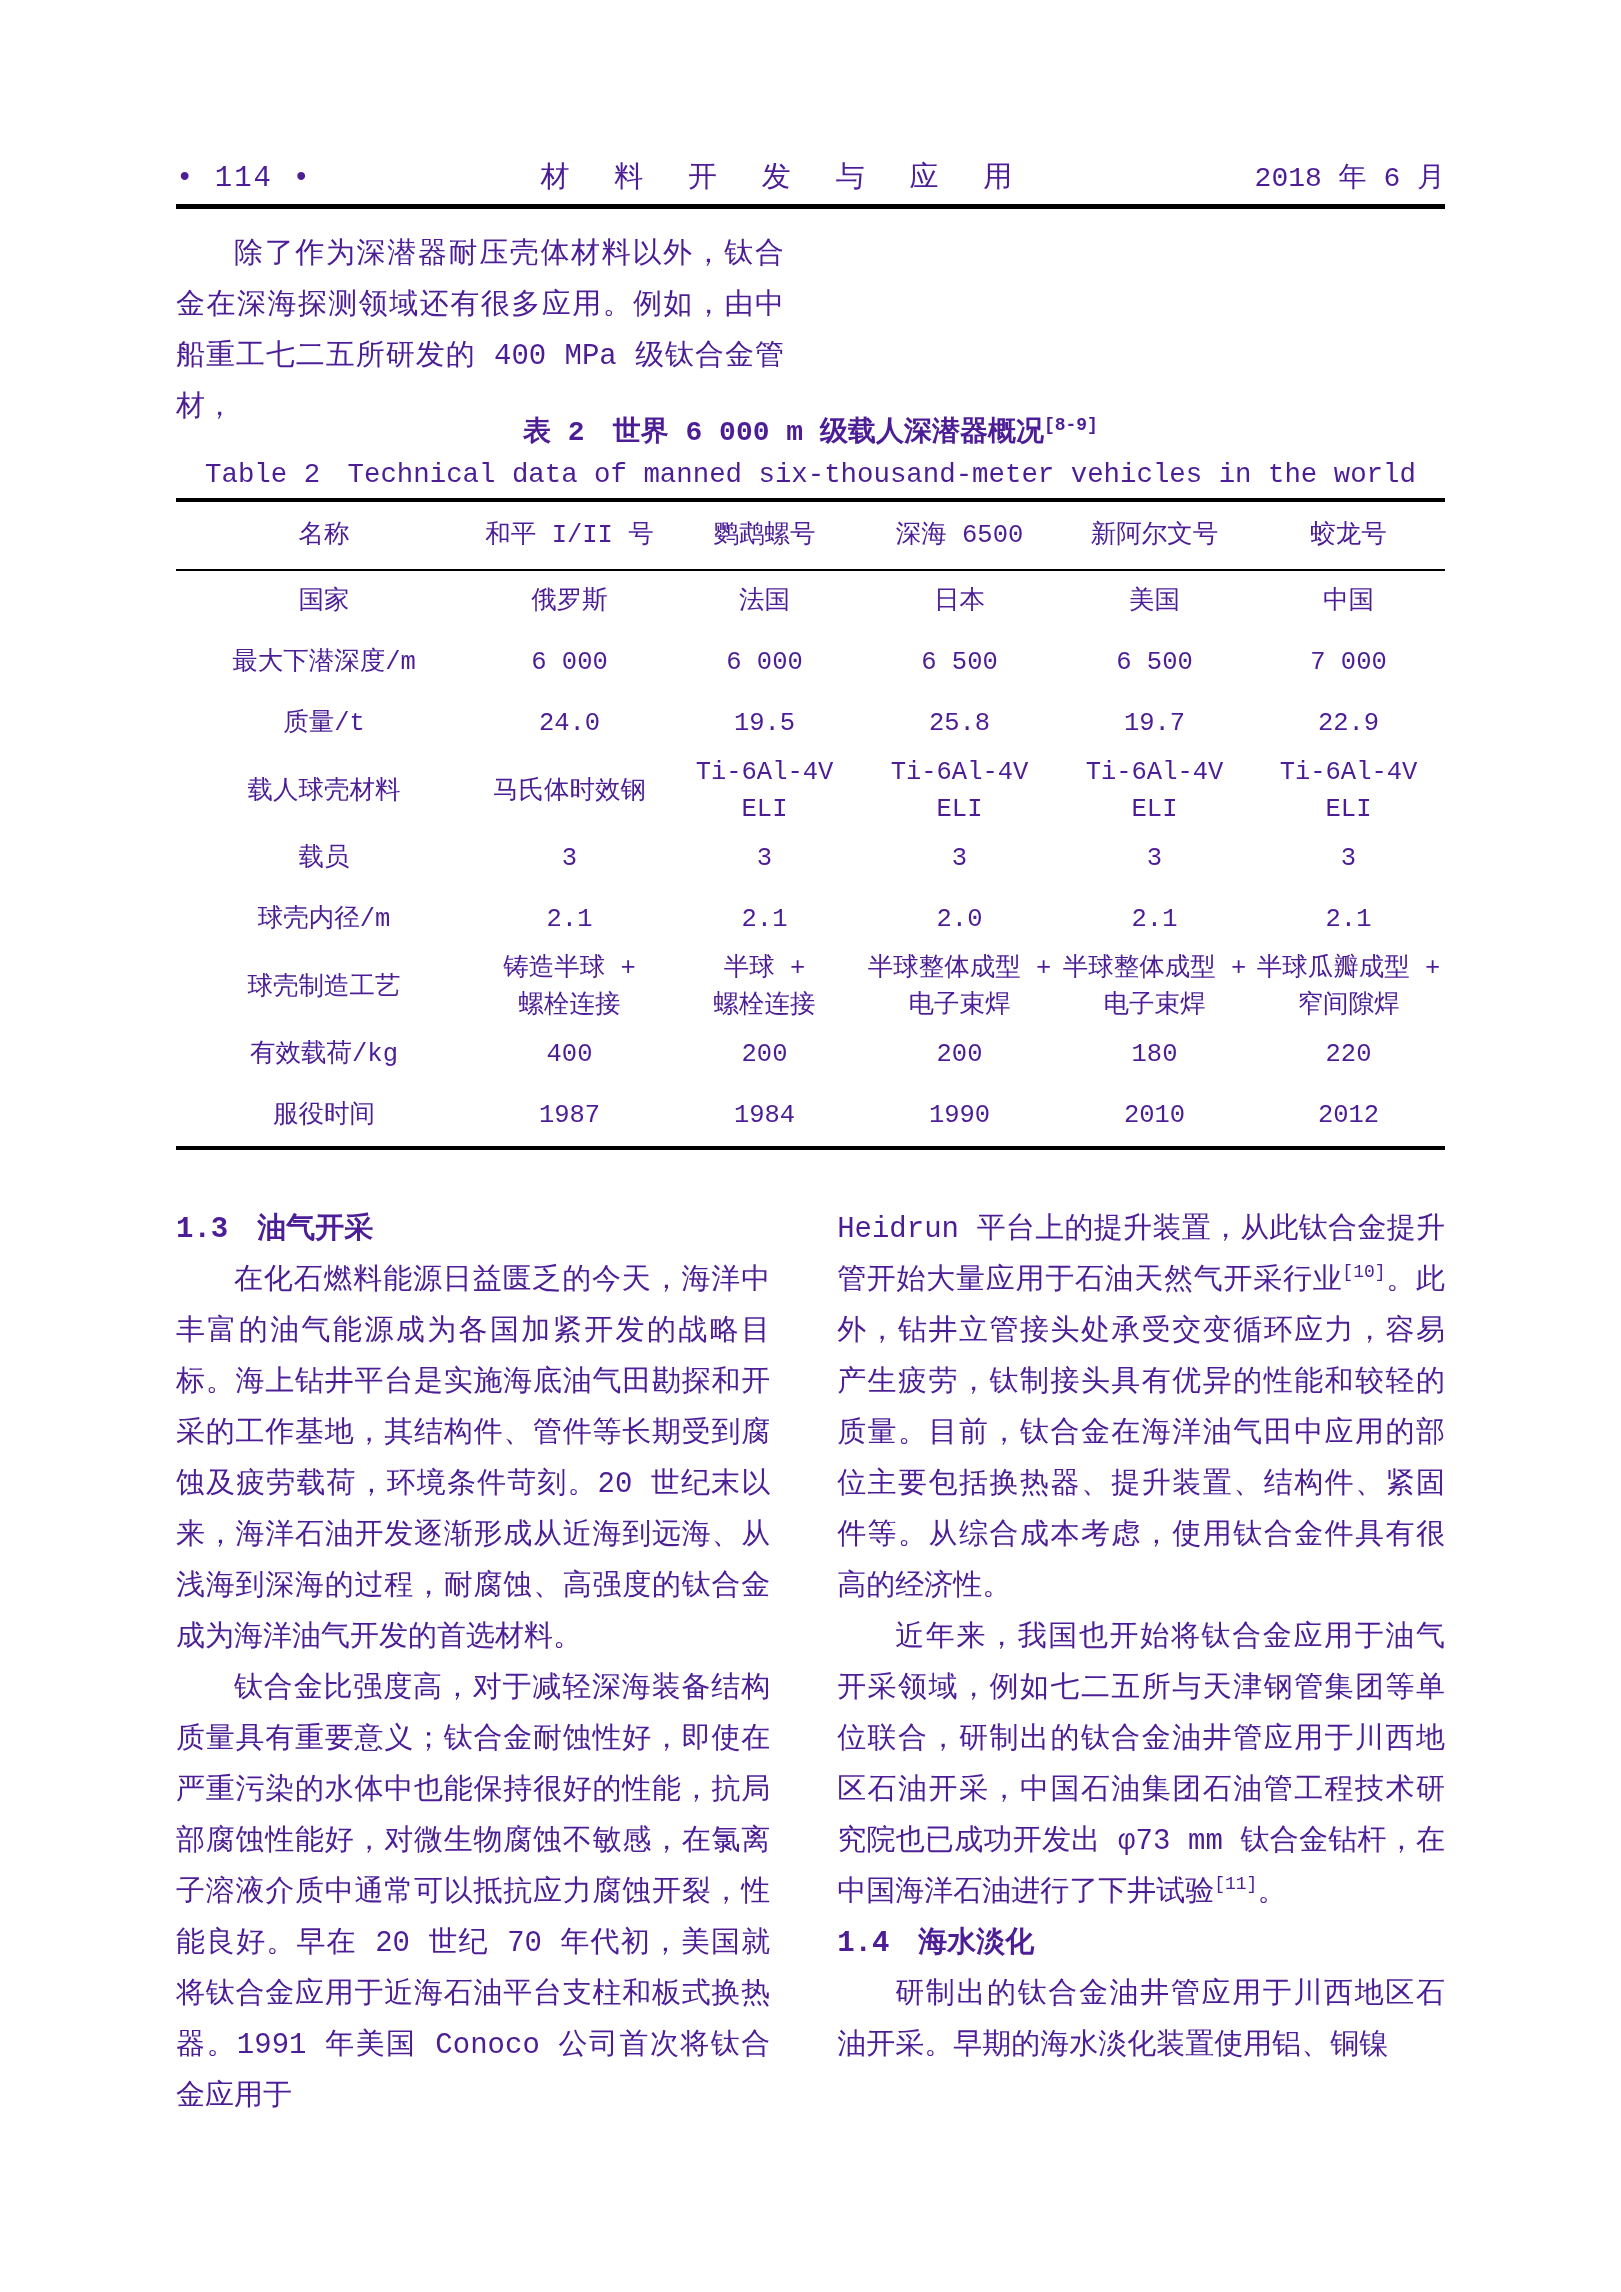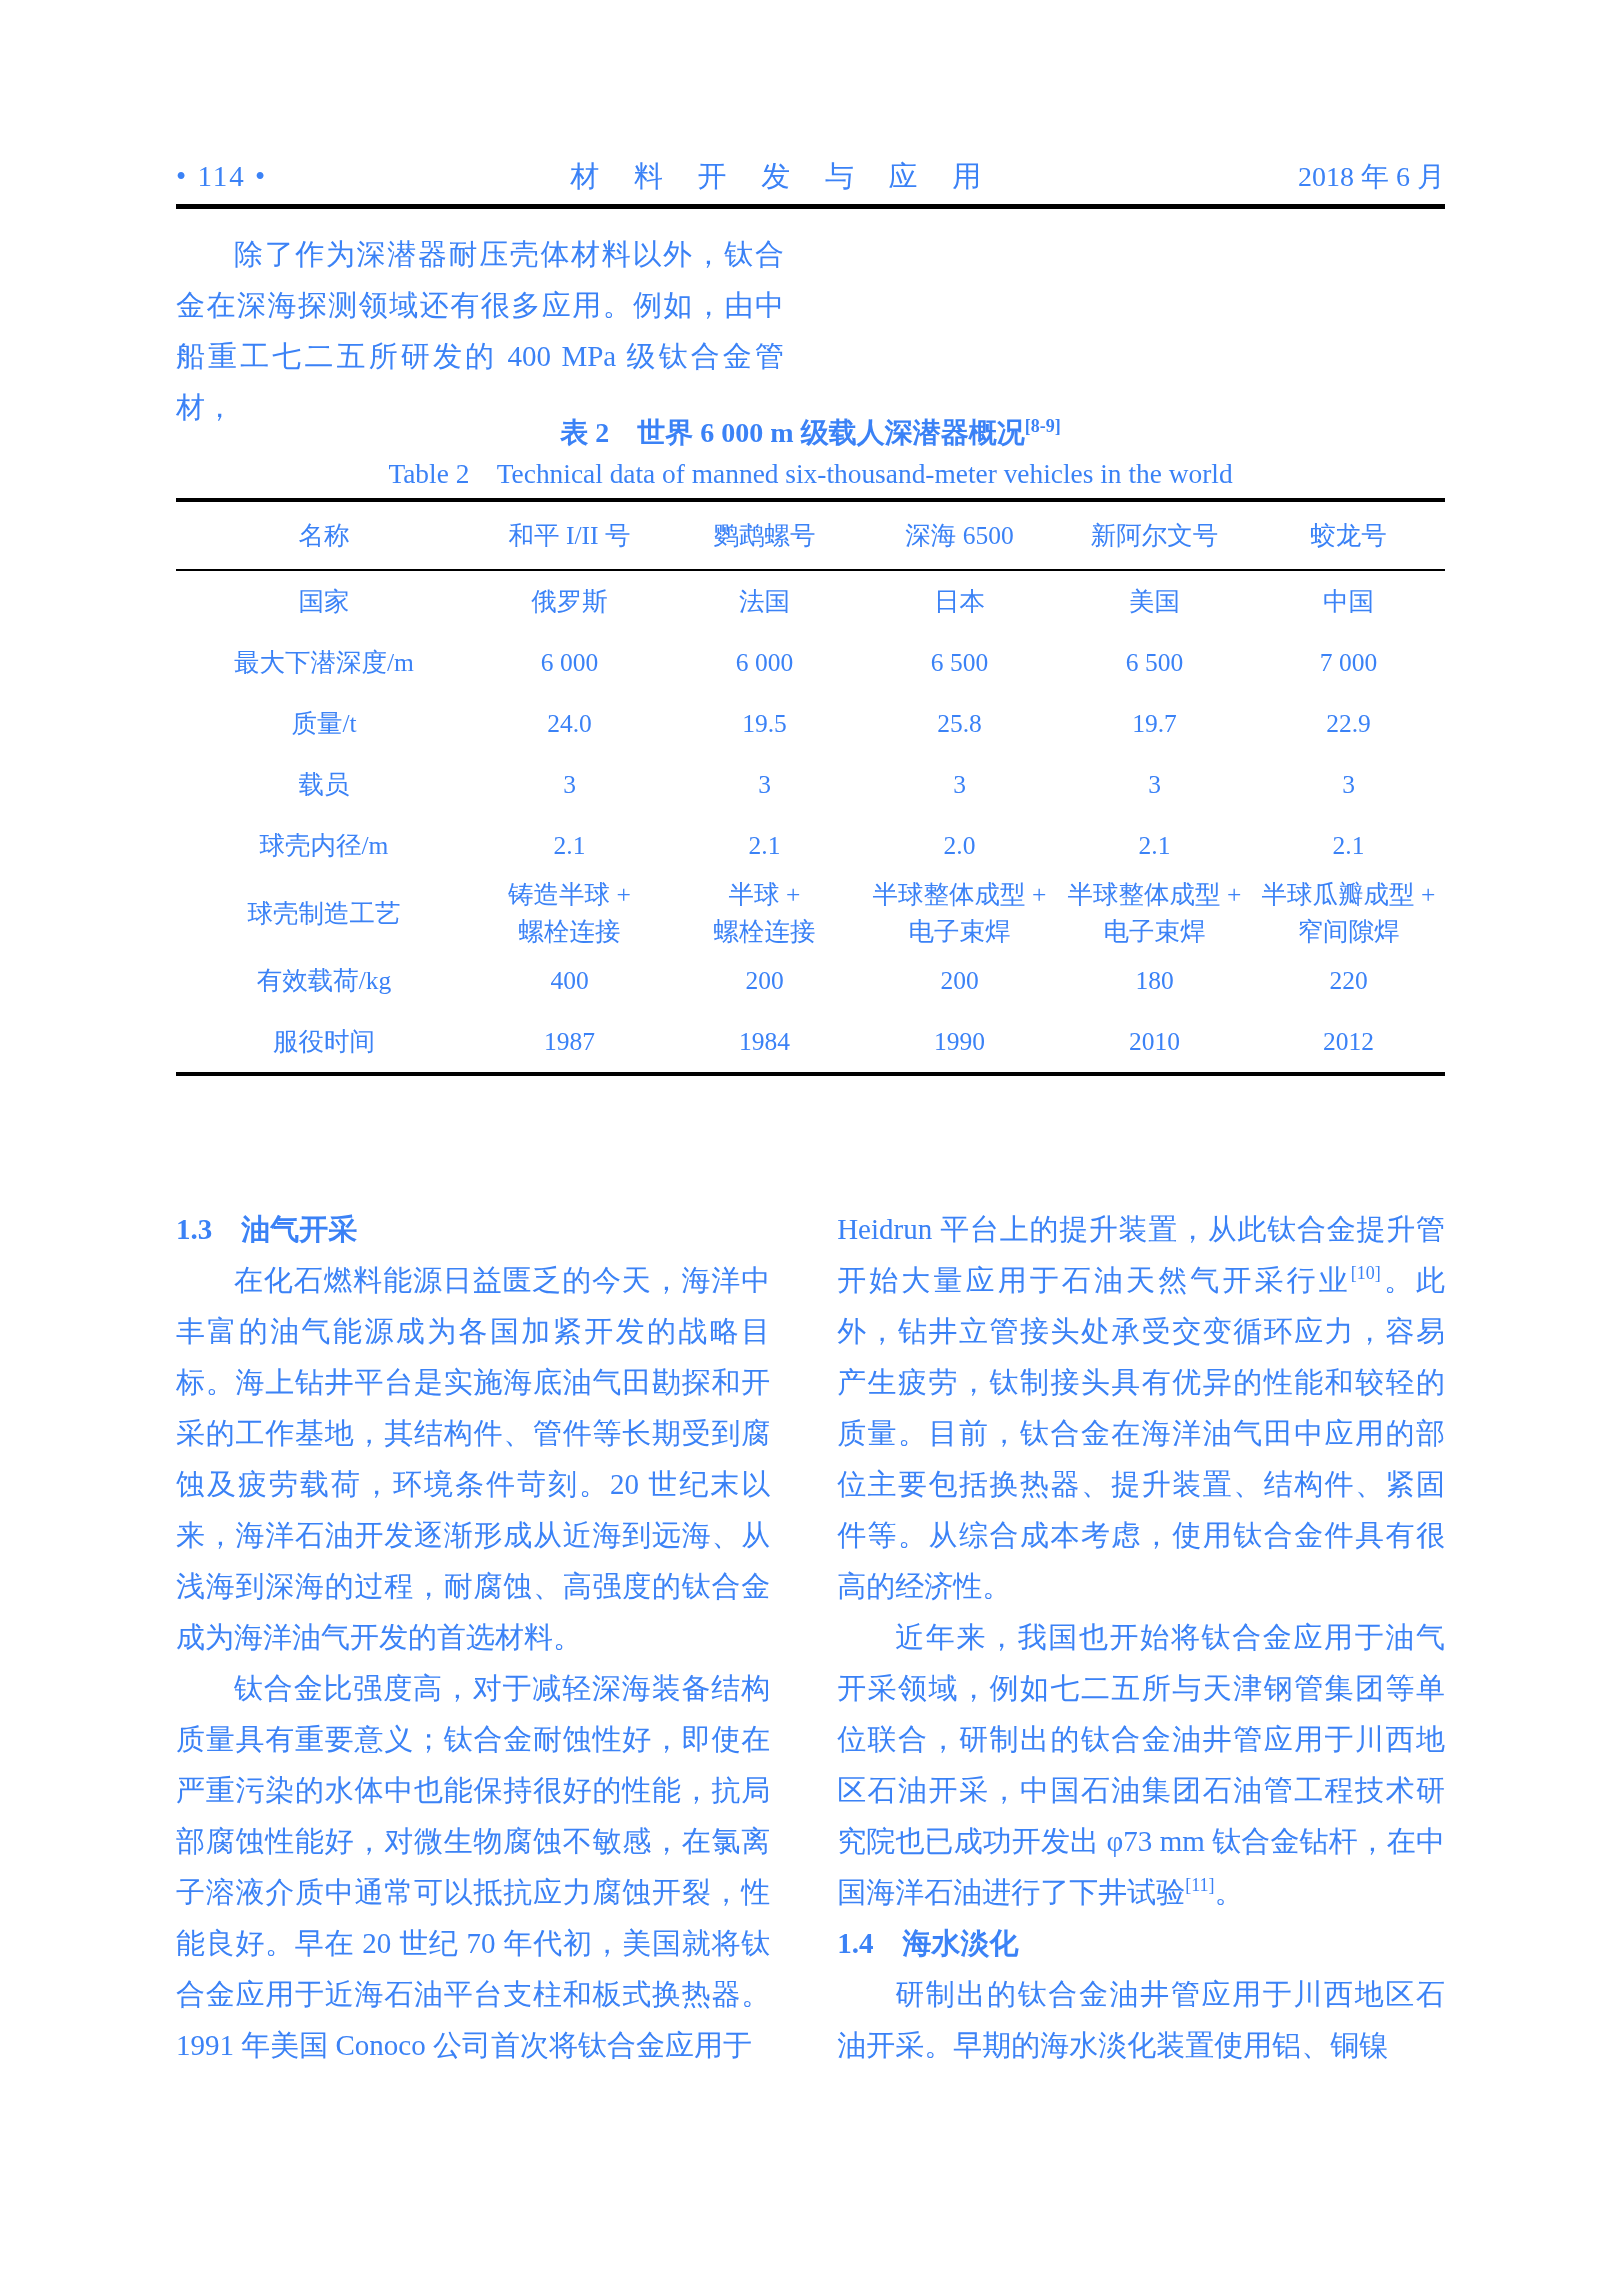--- a/index.html
+++ b/index.html
@@ -1,18 +1,18 @@
 <!DOCTYPE html>
 <html lang="zh"><head>
 <meta charset="utf-8">
 <style>
   html,body{margin:0;padding:0;background:#fff;}
   .page{
-    position:relative;width:1311px;height:2293px;background:#ffffff;color:#3b82f6;
-    font-family:Liberation Serif, serif;
+    position:relative;width:1311px;height:2293px;background:#ffffff;color:#4c1d95;
+    font-family:Liberation Mono, monospace;
     -webkit-font-smoothing:none;
   }
   
   .hdr{position:absolute;top:157px;left:176px;width:1269px;height:43px;
        display:flex;justify-content:space-between;align-items:baseline;}
   .pgnum{font-size:29px;letter-spacing:2px;}
   .jtitle{font-size:29px;letter-spacing:13.7px;font-weight:400;}
   .jdate{font-size:28px;}
   .hrule{position:absolute;top:204px;left:176px;width:1269px;height:4.9px;background:#000;}
   
@@ -99,20 +99,28 @@
         </tr>
         <tr>
           <td>质量/t</td>
           <td>24.0</td>
           <td>19.5</td>
           <td>25.8</td>
           <td>19.7</td>
           <td>22.9</td>
         </tr>
         <tr>
+          <td>载人球壳材料</td>
+          <td>马氏体时效钢</td>
+          <td>Ti-6Al-4V ELI</td>
+          <td>Ti-6Al-4V ELI</td>
+          <td>Ti-6Al-4V ELI</td>
+          <td>Ti-6Al-4V ELI</td>
+        </tr>
+        <tr>
           <td>载员</td>
           <td>3</td>
           <td>3</td>
           <td>3</td>
           <td>3</td>
           <td>3</td>
         </tr>
         <tr>
           <td>球壳内径/m</td>
           <td>2.1</td>

